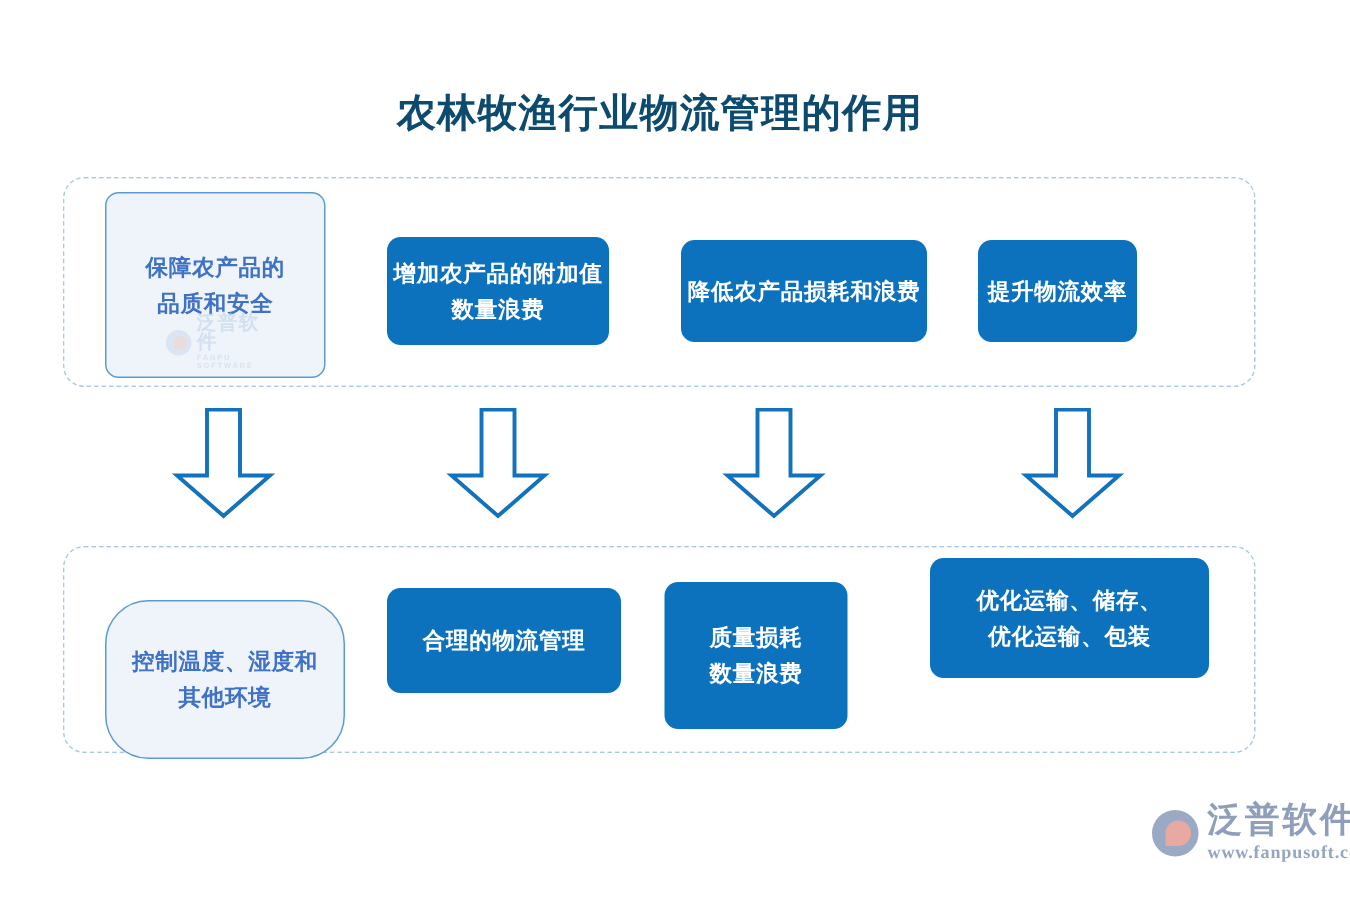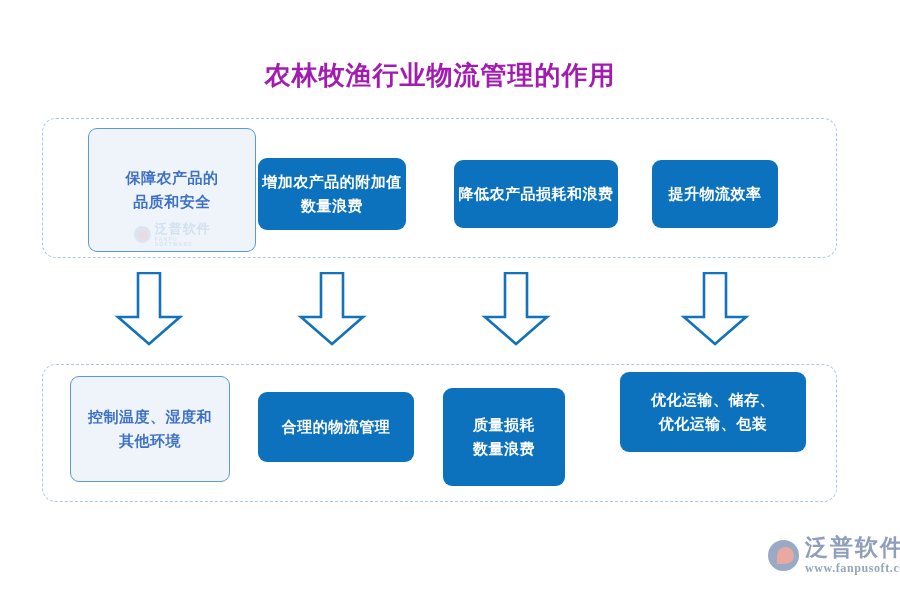--- a/index.html
+++ b/index.html
@@ -22,21 +22,21 @@
   
   #page-title {
     position: absolute;
     left: 0;
     top: 58px;
     width: 880px;
     text-align: center;
     font-family: "DejaVu Serif", "Liberation Serif", serif;
     font-size: 26px;
     font-weight: 700;
-    color: #a21caf;
+    color: #0c4a6e;
     letter-spacing: 1px;
     white-space: nowrap;
   }
 
   
   .group-band {
     position: absolute;
     border: 1.5px dashed #a9c7ea;
     border-radius: 14px;
     box-sizing: border-box;
@@ -67,27 +67,27 @@
   }
   .node.light {
     background: #EFF4FA;
     color: #3F71C6;
     border: 1.6px solid #5B9BD5;
     overflow: hidden;
   }
   .node .line { display: block; white-space: nowrap; }
 
   
-  #node-r1c1 { left: 88px;  top: 128px; width: 168px; height: 124px; }
+  #node-r1c1 { left: 70px;  top: 128px; width: 147px; height: 124px; }
   #node-r1c2 { left: 258px; top: 158px; width: 148px; height: 72px;  }
   #node-r1c3 { left: 454px; top: 160px; width: 164px; height: 68px;  }
-  #node-r1c4 { left: 652px; top: 160px; width: 126px; height: 68px;  }
-
-  
-  #node-r2c1 { left: 70px;  top: 376px; width: 160px; height: 106px; }
+  #node-r1c4 { left: 652px; top: 160px; width: 106px; height: 68px;  }
+
+  
+  #node-r2c1 { left: 70px;  top: 400px; width: 160px; height: 106px; border-radius: 29px; }
   #node-r2c2 { left: 258px; top: 392px; width: 156px; height: 70px;  }
   #node-r2c3 { left: 443px; top: 388px; width: 122px; height: 98px;  }
   #node-r2c4 { left: 620px; top: 372px; width: 186px; height: 80px; text-align: right;  }
 
   
   .wm {
     position: absolute;
     left: 50%;
     bottom: 4px;
     transform: translateX(-46%);

